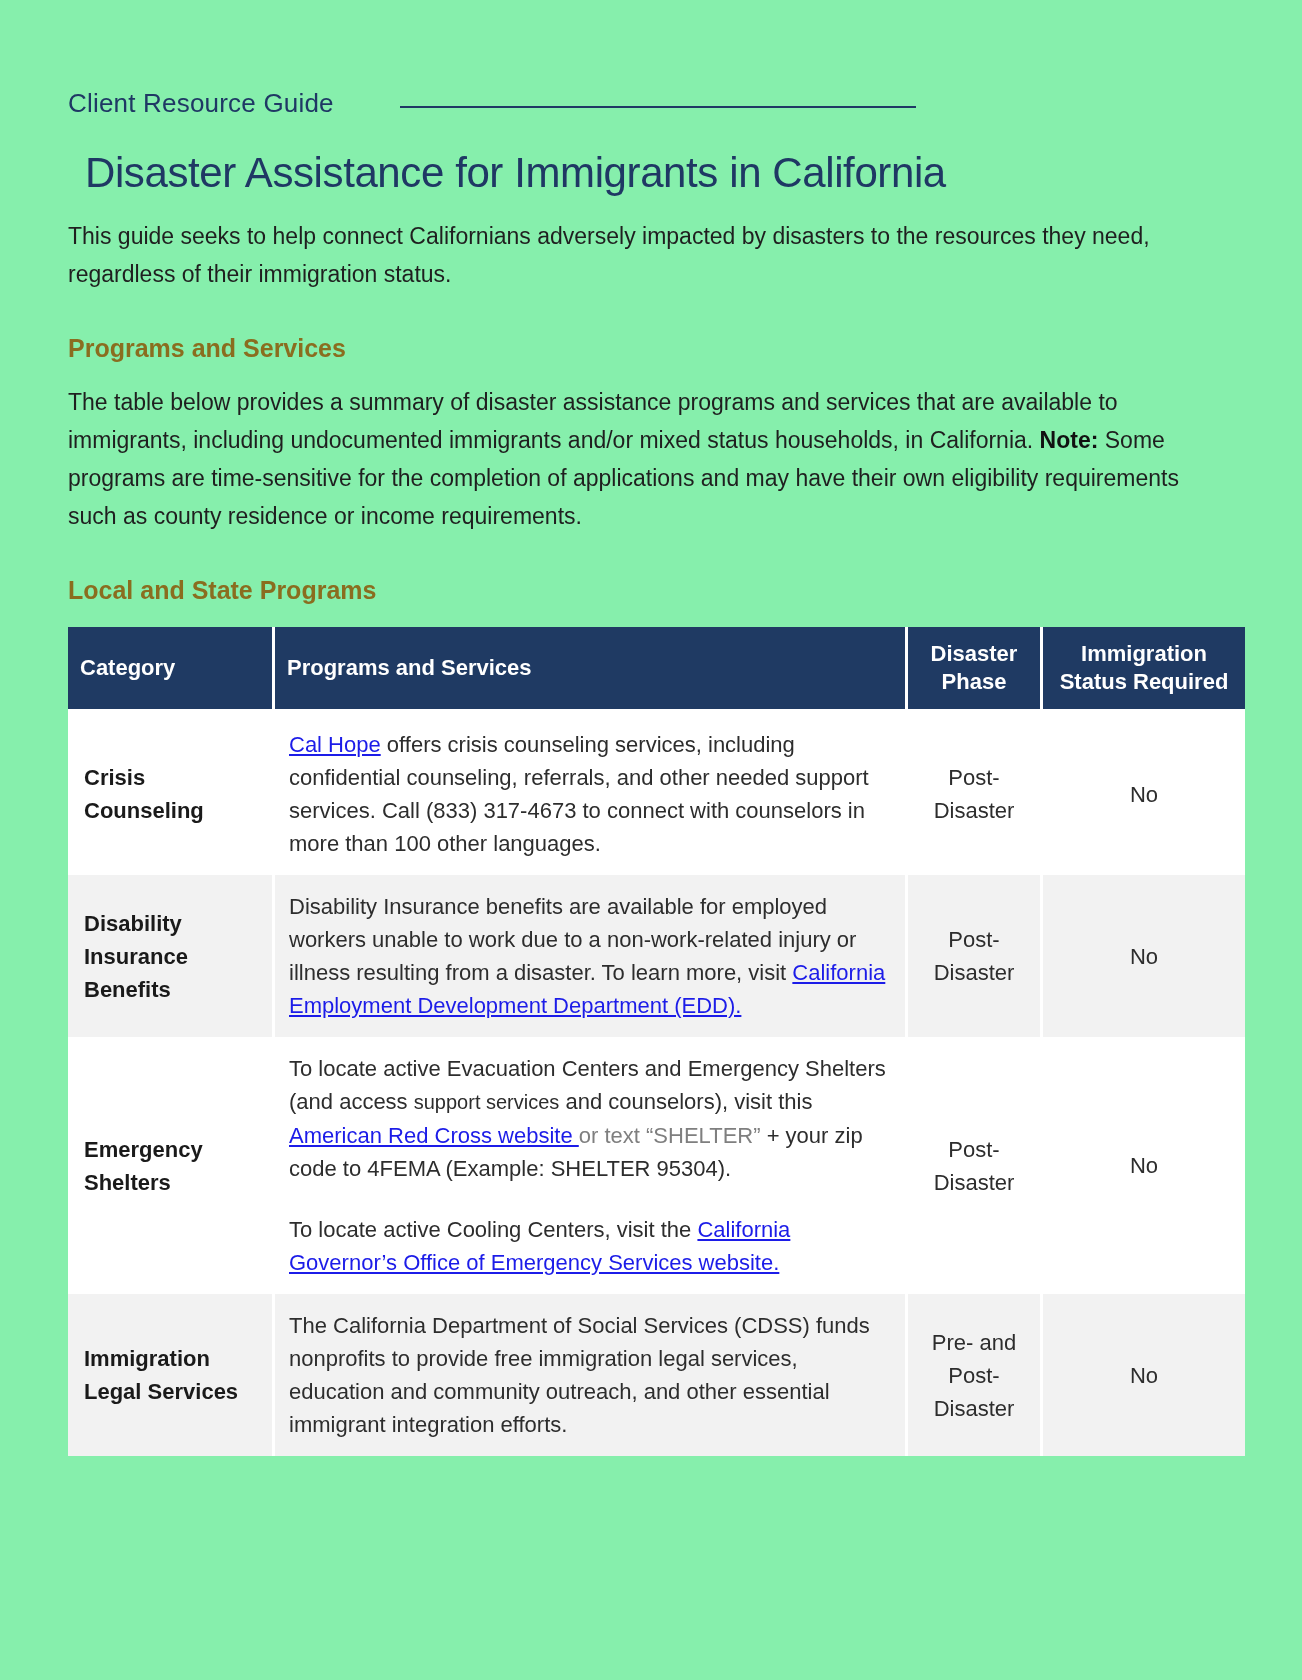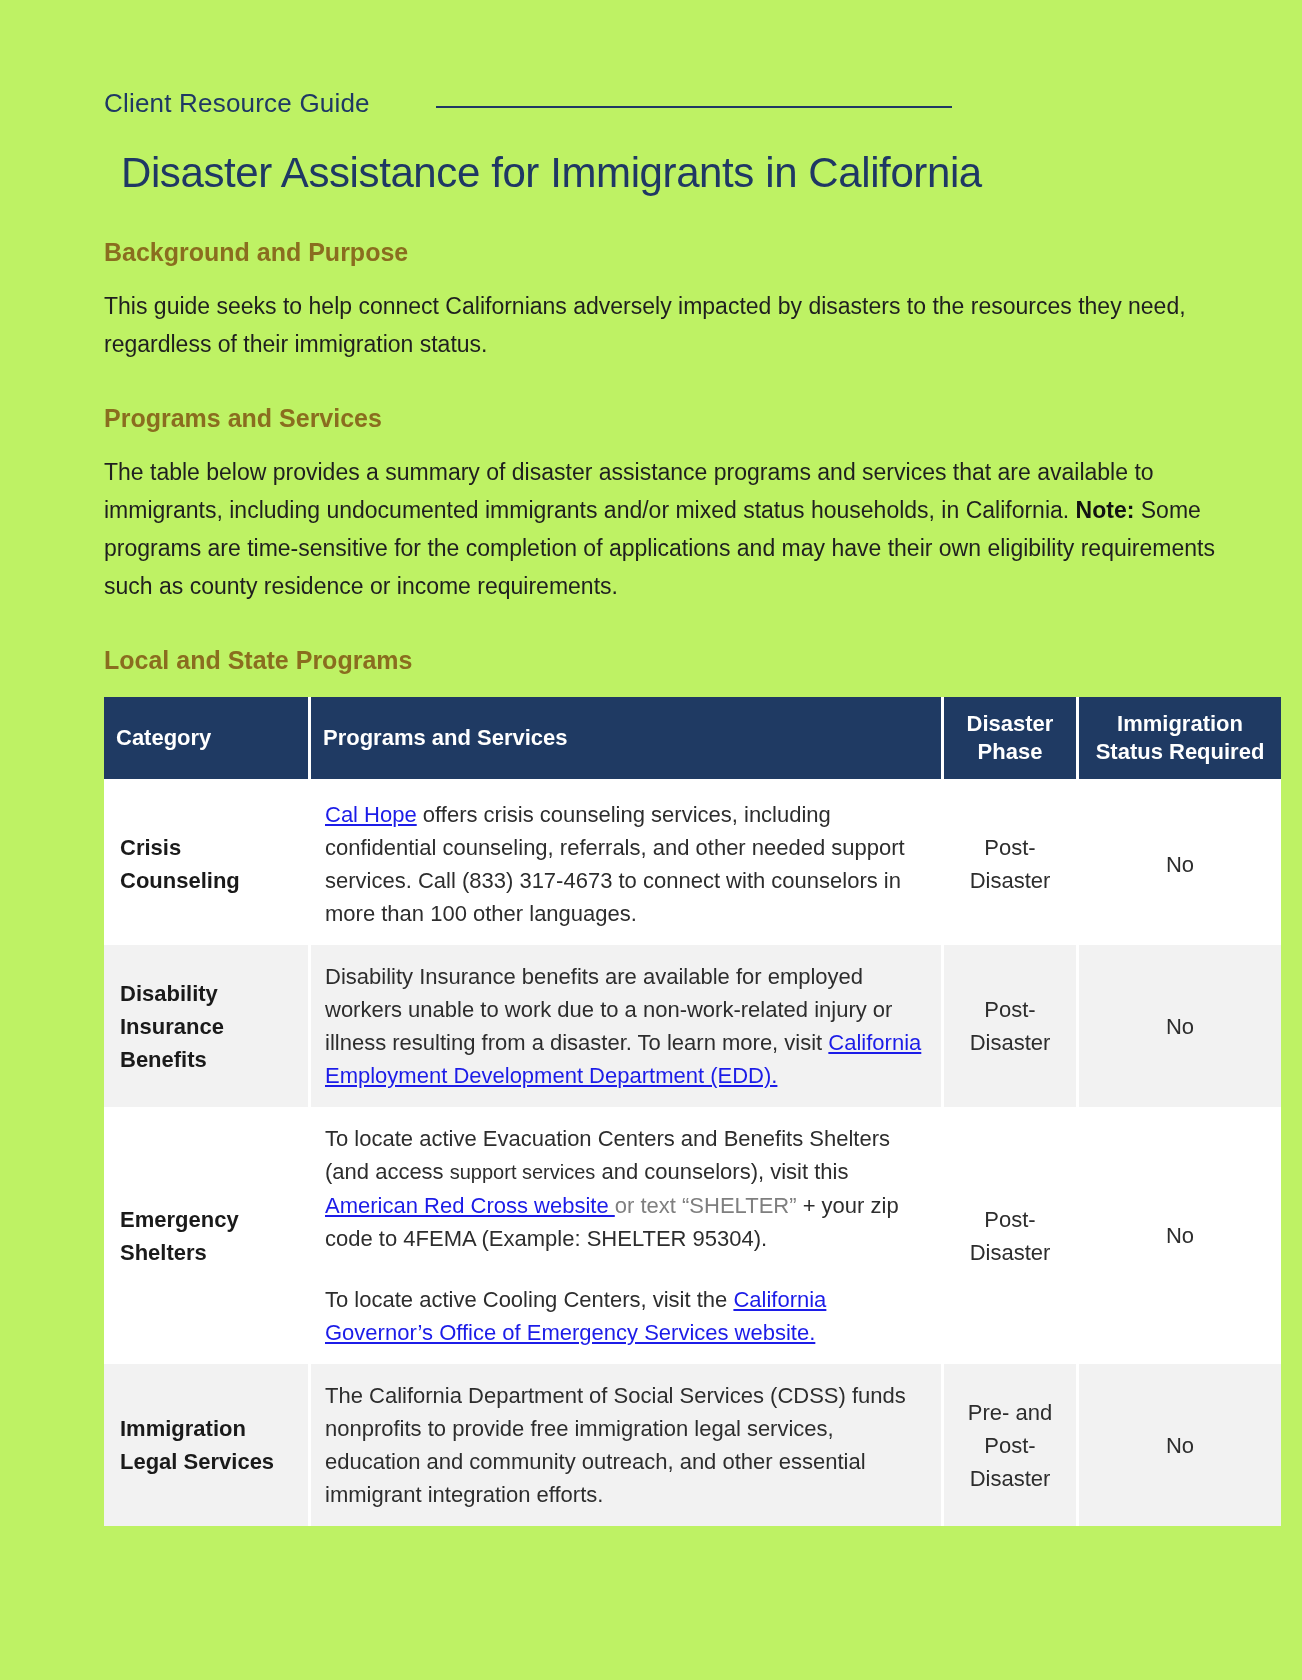--- a/index.html
+++ b/index.html
@@ -1,21 +1,21 @@
 <!DOCTYPE html>
 <html><head>
 <meta charset="utf-8">
 <style>
   html,body { margin:0; padding:0; background:#ffffff; }
   .page {
     position:relative;
     width:1302px; height:1680px;
-    background:#bef264;
+    background:#86efac;
     box-sizing:border-box;
-    padding:88px 57px 0 104px;
+    padding:88px 57px 0 68px;
     overflow:hidden;
     font-family:"Liberation Sans", sans-serif;
     color:#1f1f1f;
   }
   
   .eyebrow-row { display:flex; align-items:center; }
   .eyebrow { font-size:26px; color:#1f3864; letter-spacing:0.2px; }
   .rule { height:2px; width:516px; background:#1f3864; margin-left:66px; margin-top:6px; flex:none; }
   h1.title {
     margin:30px 0 0 17px;
@@ -63,21 +63,20 @@
 
 <div class="page">
 
   <div class="eyebrow-row">
     <span class="eyebrow">Client Resource Guide</span>
     <span class="rule"></span>
   </div>
 
   <h1 class="title">Disaster Assistance for Immigrants in California</h1>
 
-  <h2 class="gold">Background and Purpose</h2>
   <p class="body"><span>This guide seeks to help connect Californians adversely impacted by disasters to the resources they need, regardless of their immigration status.</span></p>
 
   <h2 class="gold">Programs and Services</h2>
   <p class="body"><span>The table below provides a summary of disaster assistance programs and services that are available to immigrants, including undocumented immigrants and/or mixed status households, in California. </span><strong>Note:</strong><span> Some programs are time-sensitive for the completion of applications and may have their own eligibility requirements such as county residence or income requirements.</span></p>
 
   <h2 class="gold">Local and State Programs</h2>
 
   <table class="programs">
     <colgroup>
       <col style="width:207px">
@@ -106,21 +105,21 @@
           <td class="cat">Disability Insurance Benefits</td>
           <td class="desc">
             <p class="cellp"><span>Disability Insurance benefits are available for employed workers unable to work due to a non-work-related injury or illness resulting from a disaster. To learn more, visit </span><a class="lnk" href="#">California Employment Development Department (EDD).</a></p>
           </td>
           <td class="phase">Post-Disaster</td>
           <td class="status">No</td>
         </tr>
         <tr>
           <td class="cat">Emergency Shelters</td>
           <td class="desc">
-            <p class="cellp"><span>To locate active Evacuation Centers and Benefits Shelters (and access </span><span class="altfont">support services</span><span> and counselors), visit this </span><a class="lnk" href="#">American Red Cross website </a><span class="muted">or text “SHELTER”</span><span> + your zip code to 4FEMA (Example: SHELTER 95304).</span></p>
+            <p class="cellp"><span>To locate active Evacuation Centers and Emergency Shelters (and access </span><span class="altfont">support services</span><span> and counselors), visit this </span><a class="lnk" href="#">American Red Cross website </a><span class="muted">or text “SHELTER”</span><span> + your zip code to 4FEMA (Example: SHELTER 95304).</span></p>
             <p class="cellp"><span>To locate active Cooling Centers, visit the </span><a class="lnk" href="#">California Governor’s Office of Emergency Services website.</a></p>
           </td>
           <td class="phase">Post-Disaster</td>
           <td class="status">No</td>
         </tr>
         <tr class="alt">
           <td class="cat">Immigration Legal Services</td>
           <td class="desc">
             <p class="cellp"><span>The California Department of Social Services (CDSS) funds nonprofits to provide free immigration legal services, education and community outreach, and other essential immigrant integration efforts.</span></p>
           </td>

